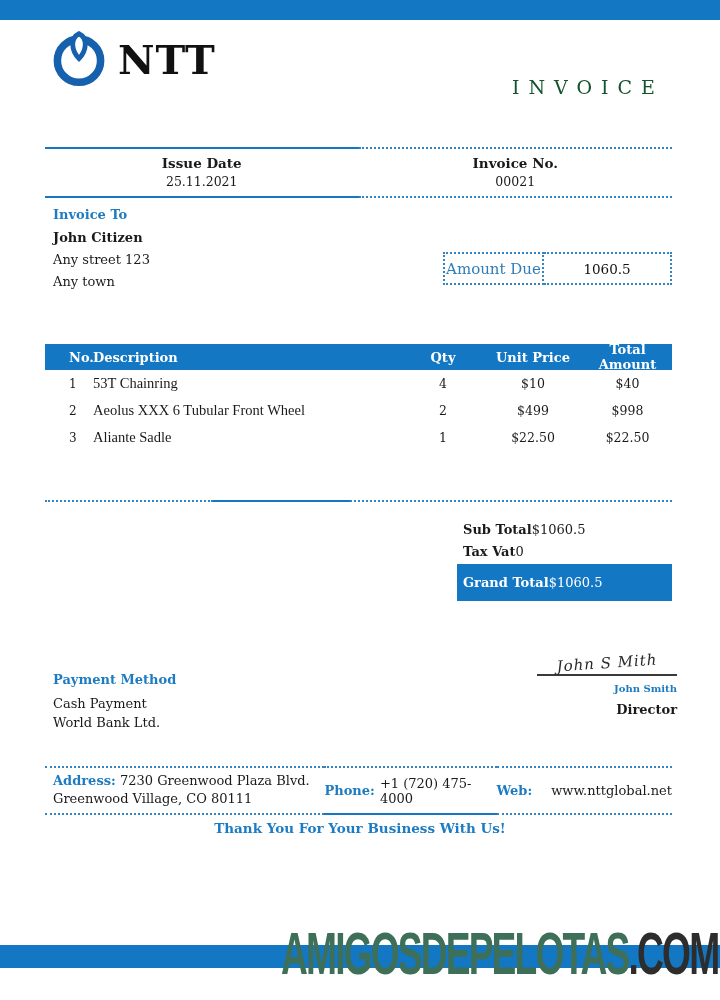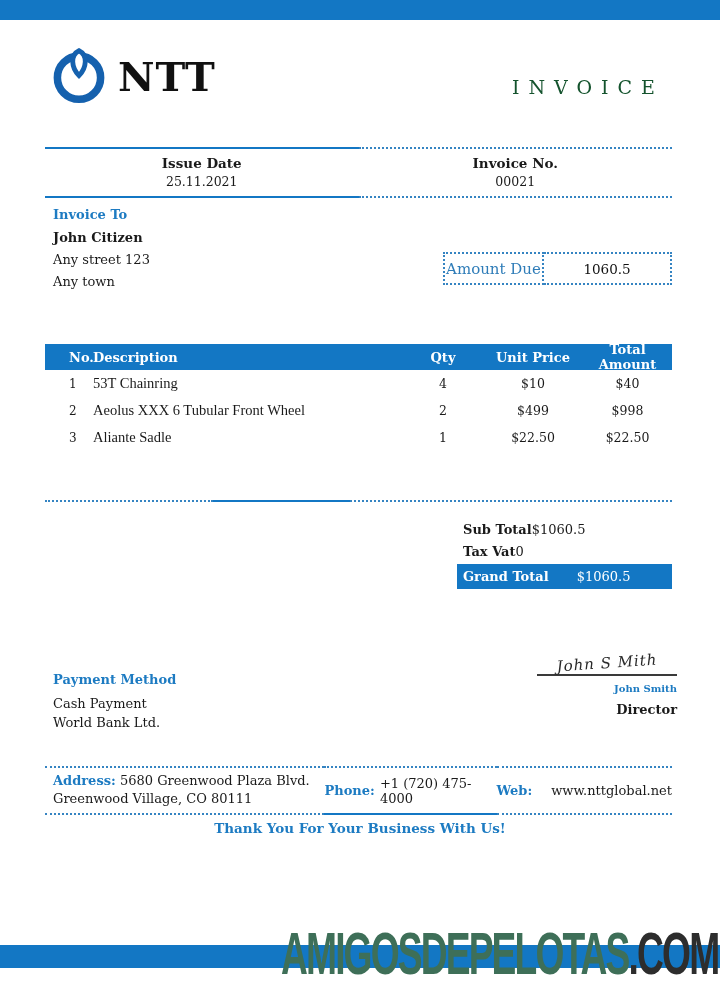--- a/index.html
+++ b/index.html
@@ -12,21 +12,21 @@
   }
   *{margin:0;padding:0;box-sizing:border-box;}
   html,body{background:#e8e8e8;}
   .page{
     position:relative;width:720px;height:1000px;margin:0 auto;
     background:#ffffff;overflow:hidden;
     font-family:"DejaVu Serif", serif;color:#1a1a1a;
   }
   .top-bar{position:absolute;top:0;left:0;width:720px;height:20px;background:var(--primary);}
   
-  .logo-wrap{position:absolute;top:44px;left:52px;display:flex;align-items:center;gap:12px;}
+  .logo-wrap{position:absolute;top:27px;left:52px;display:flex;align-items:center;gap:12px;}
   .brand{font-size:40px;font-weight:bold;color:#111;letter-spacing:1px;line-height:1;}
   .invoice-title{position:absolute;top:76px;right:56px;font-size:19px;font-weight:normal;
     letter-spacing:9px;color:#14532d;}
   
   .meta{position:absolute;top:147px;left:45px;width:627px;display:flex;}
   .meta-col{flex:1;text-align:center;padding:6px 0 7px;
     border-top:2px dotted var(--dot-border);border-bottom:2px dotted var(--dot-border);}
   .meta-col.solid{border-top:2px solid var(--primary);border-bottom:2px solid var(--primary);}
   .meta-label{font-weight:bold;font-size:13.5px;}
   .meta-value{font-size:12.5px;margin-top:3px;}
@@ -56,21 +56,21 @@
   
   .sep{position:absolute;top:500px;height:0;border-top-width:2px;}
   .sep.a{left:45px;width:168px;border-top:2px dotted var(--dot-border);}
   .sep.b{left:213px;width:137px;border-top:2px solid var(--primary);}
   .sep.c{left:350px;width:322px;border-top:2px dotted var(--dot-border);}
   
   .totals{position:absolute;top:518px;left:457px;width:215px;font-size:13px;}
   .totals .row{display:flex;justify-content:flex-start;align-items:center;
     padding:4px 6px;height:22px;}
   .totals .lbl{font-weight:bold;}
-  .totals .row.grand{background:var(--primary);color:#fff;height:25px;margin-top:2px;gap:28px;}
+  .totals .row.grand{background:var(--primary);color:#fff;height:37px;margin-top:2px;}
   
   .payment{position:absolute;top:670px;left:53px;font-size:13px;line-height:19px;}
   .payment .h{color:var(--accent-text);font-weight:bold;margin-bottom:5px;}
   .signatory{position:absolute;top:654px;right:43px;width:140px;text-align:right;}
   .signature{font-style:italic;font-size:15px;text-align:center;transform:rotate(-4deg);
     color:#2a2a2a;letter-spacing:1px;}
   .sig-line{border-bottom:2.5px solid #3a3a3a;margin:2px 0 7px;}
   .sig-name{color:var(--accent-text);font-weight:bold;font-size:10px;}
   .sig-title{font-weight:bold;font-size:13px;margin-top:8px;}
   
@@ -193,21 +193,21 @@
     <div class="signature">John S Mith</div>
     <div class="sig-line"></div>
     <div class="sig-name">John Smith</div>
     <div class="sig-title">Director</div>
   </div>
 
   <div class="footer-strip">
     <div class="f-cell f-left">
       <div>
         <span class="f-lbl">Address:</span>
-        <span>5680 Greenwood Plaza Blvd.</span>
+        <span>7230 Greenwood Plaza Blvd.</span>
       </div>
       <div>Greenwood Village, CO 80111</div>
     </div>
     <div class="f-cell f-phone">
       <span class="f-lbl">Phone:</span>
       <span>+1 (720) 475-4000</span>
     </div>
     <div class="f-cell f-web">
       <span class="f-lbl">Web:</span>
       <span>www.nttglobal.net</span>

